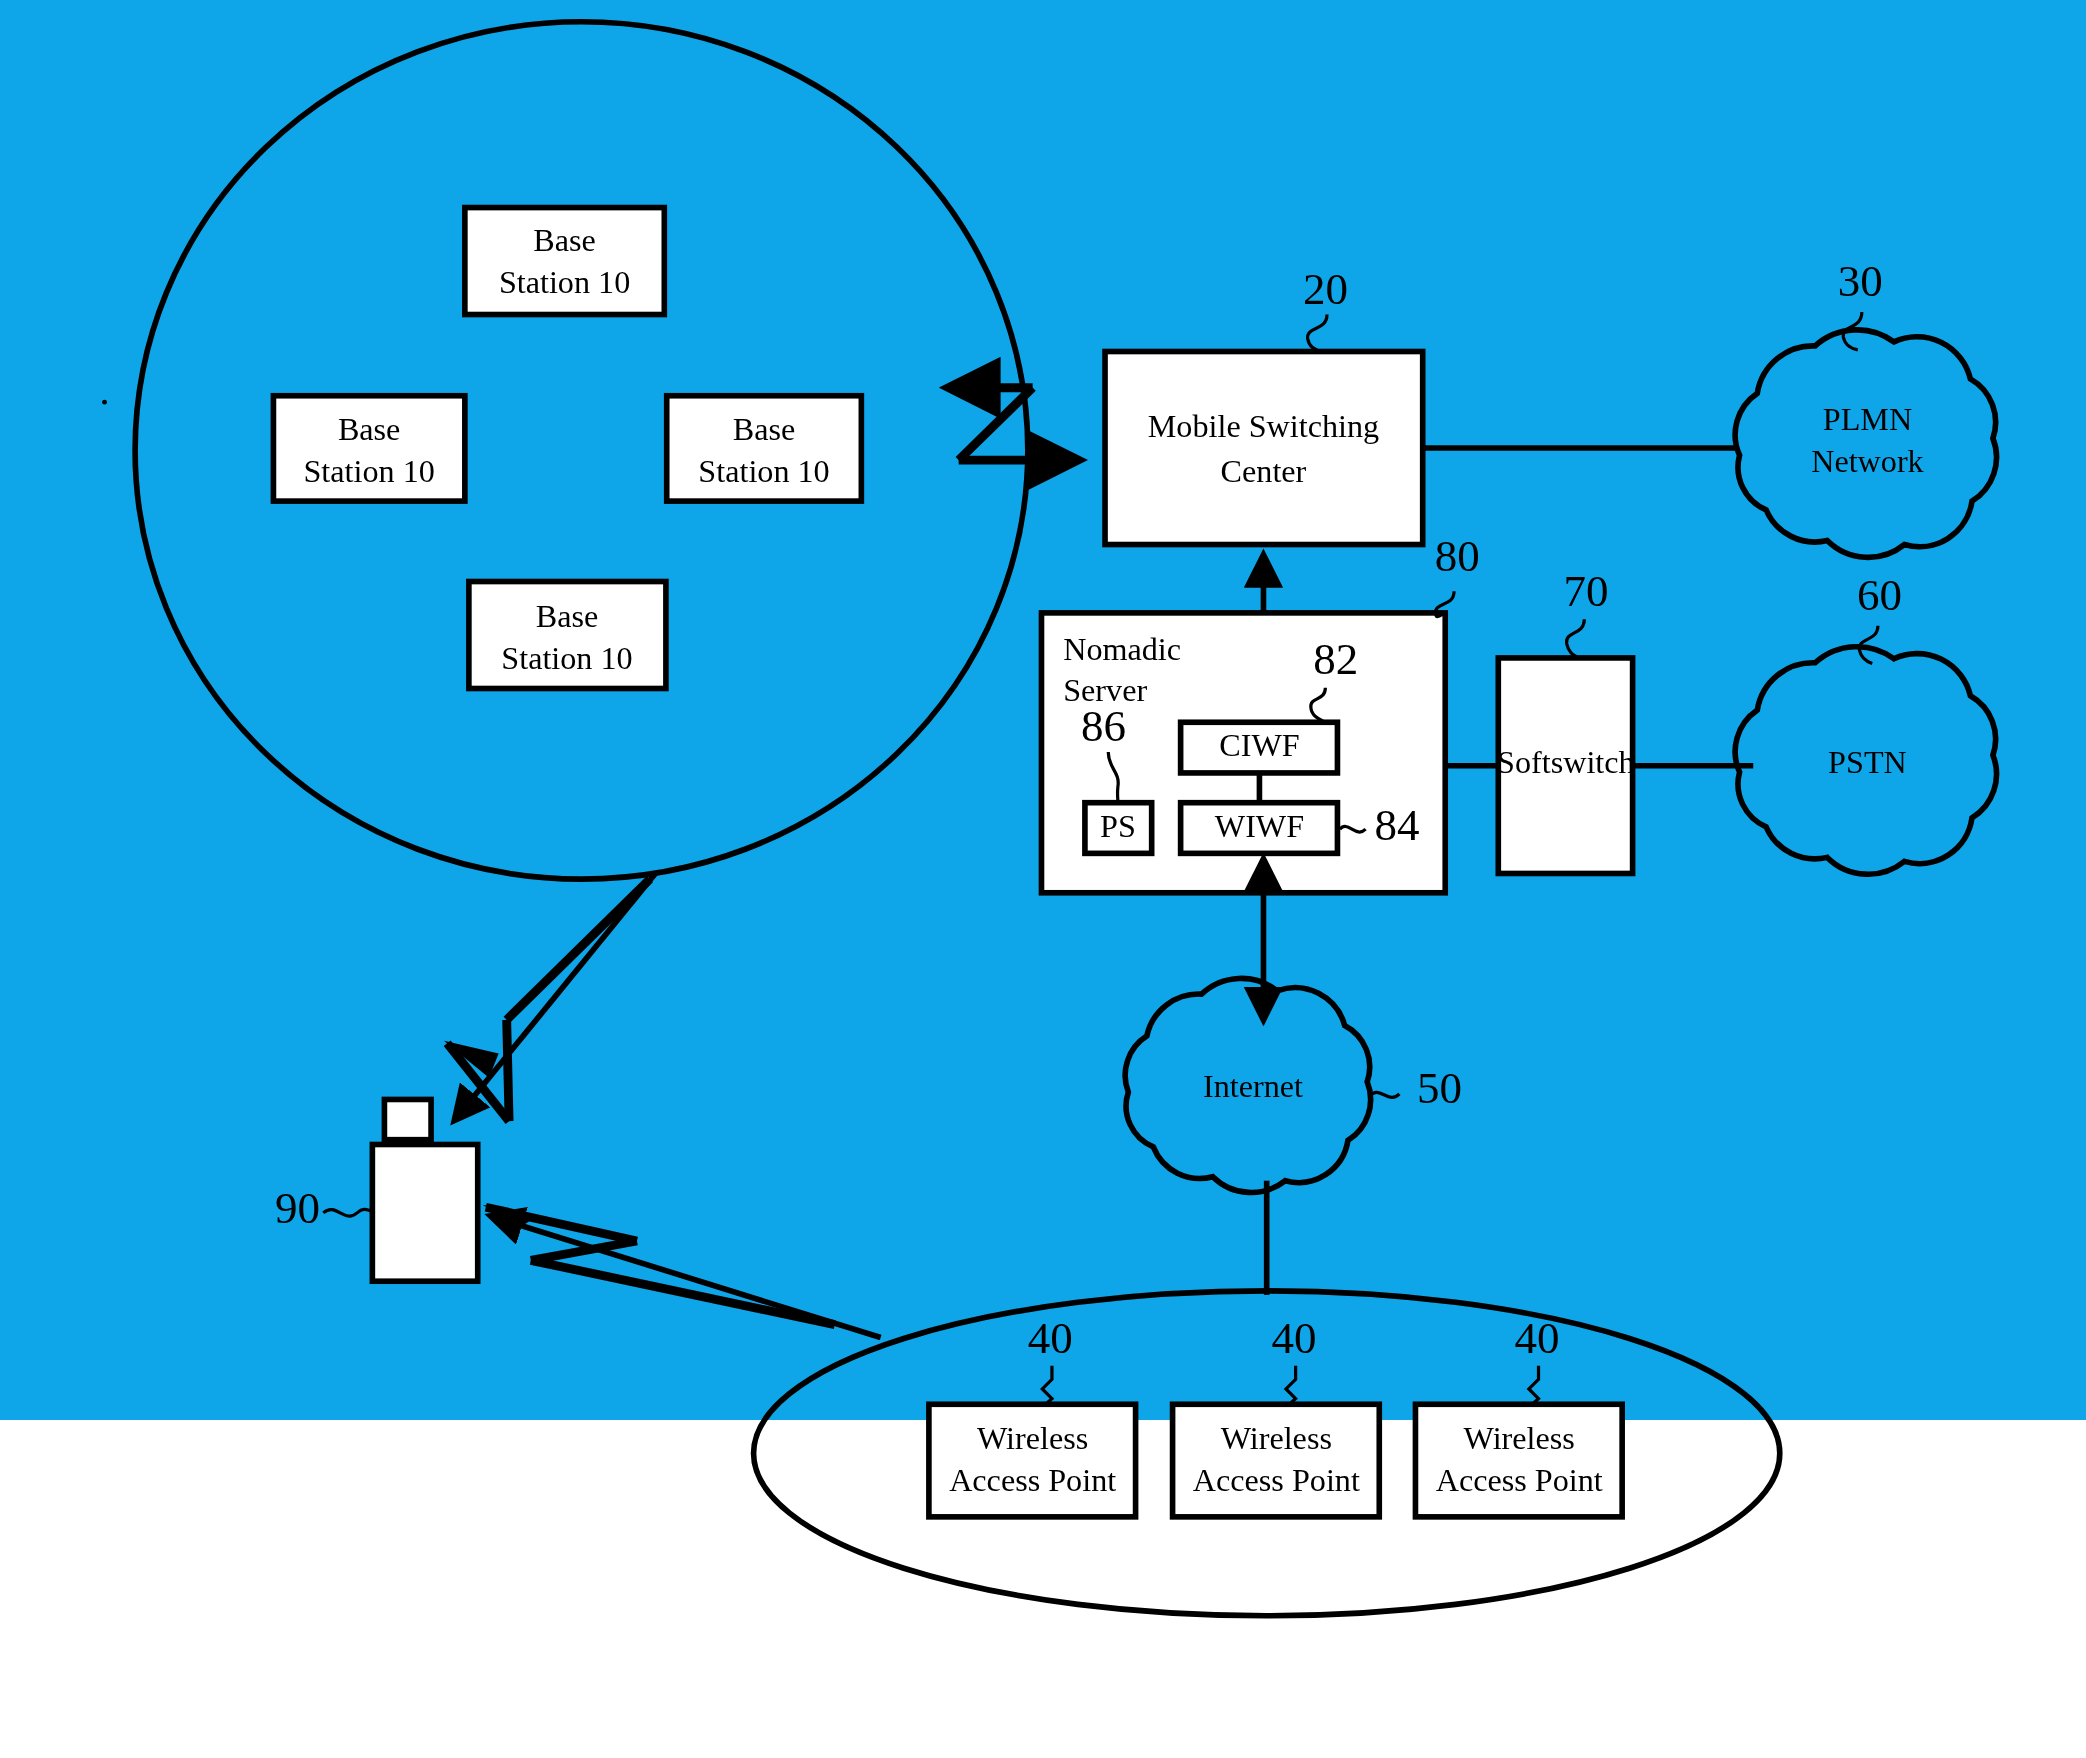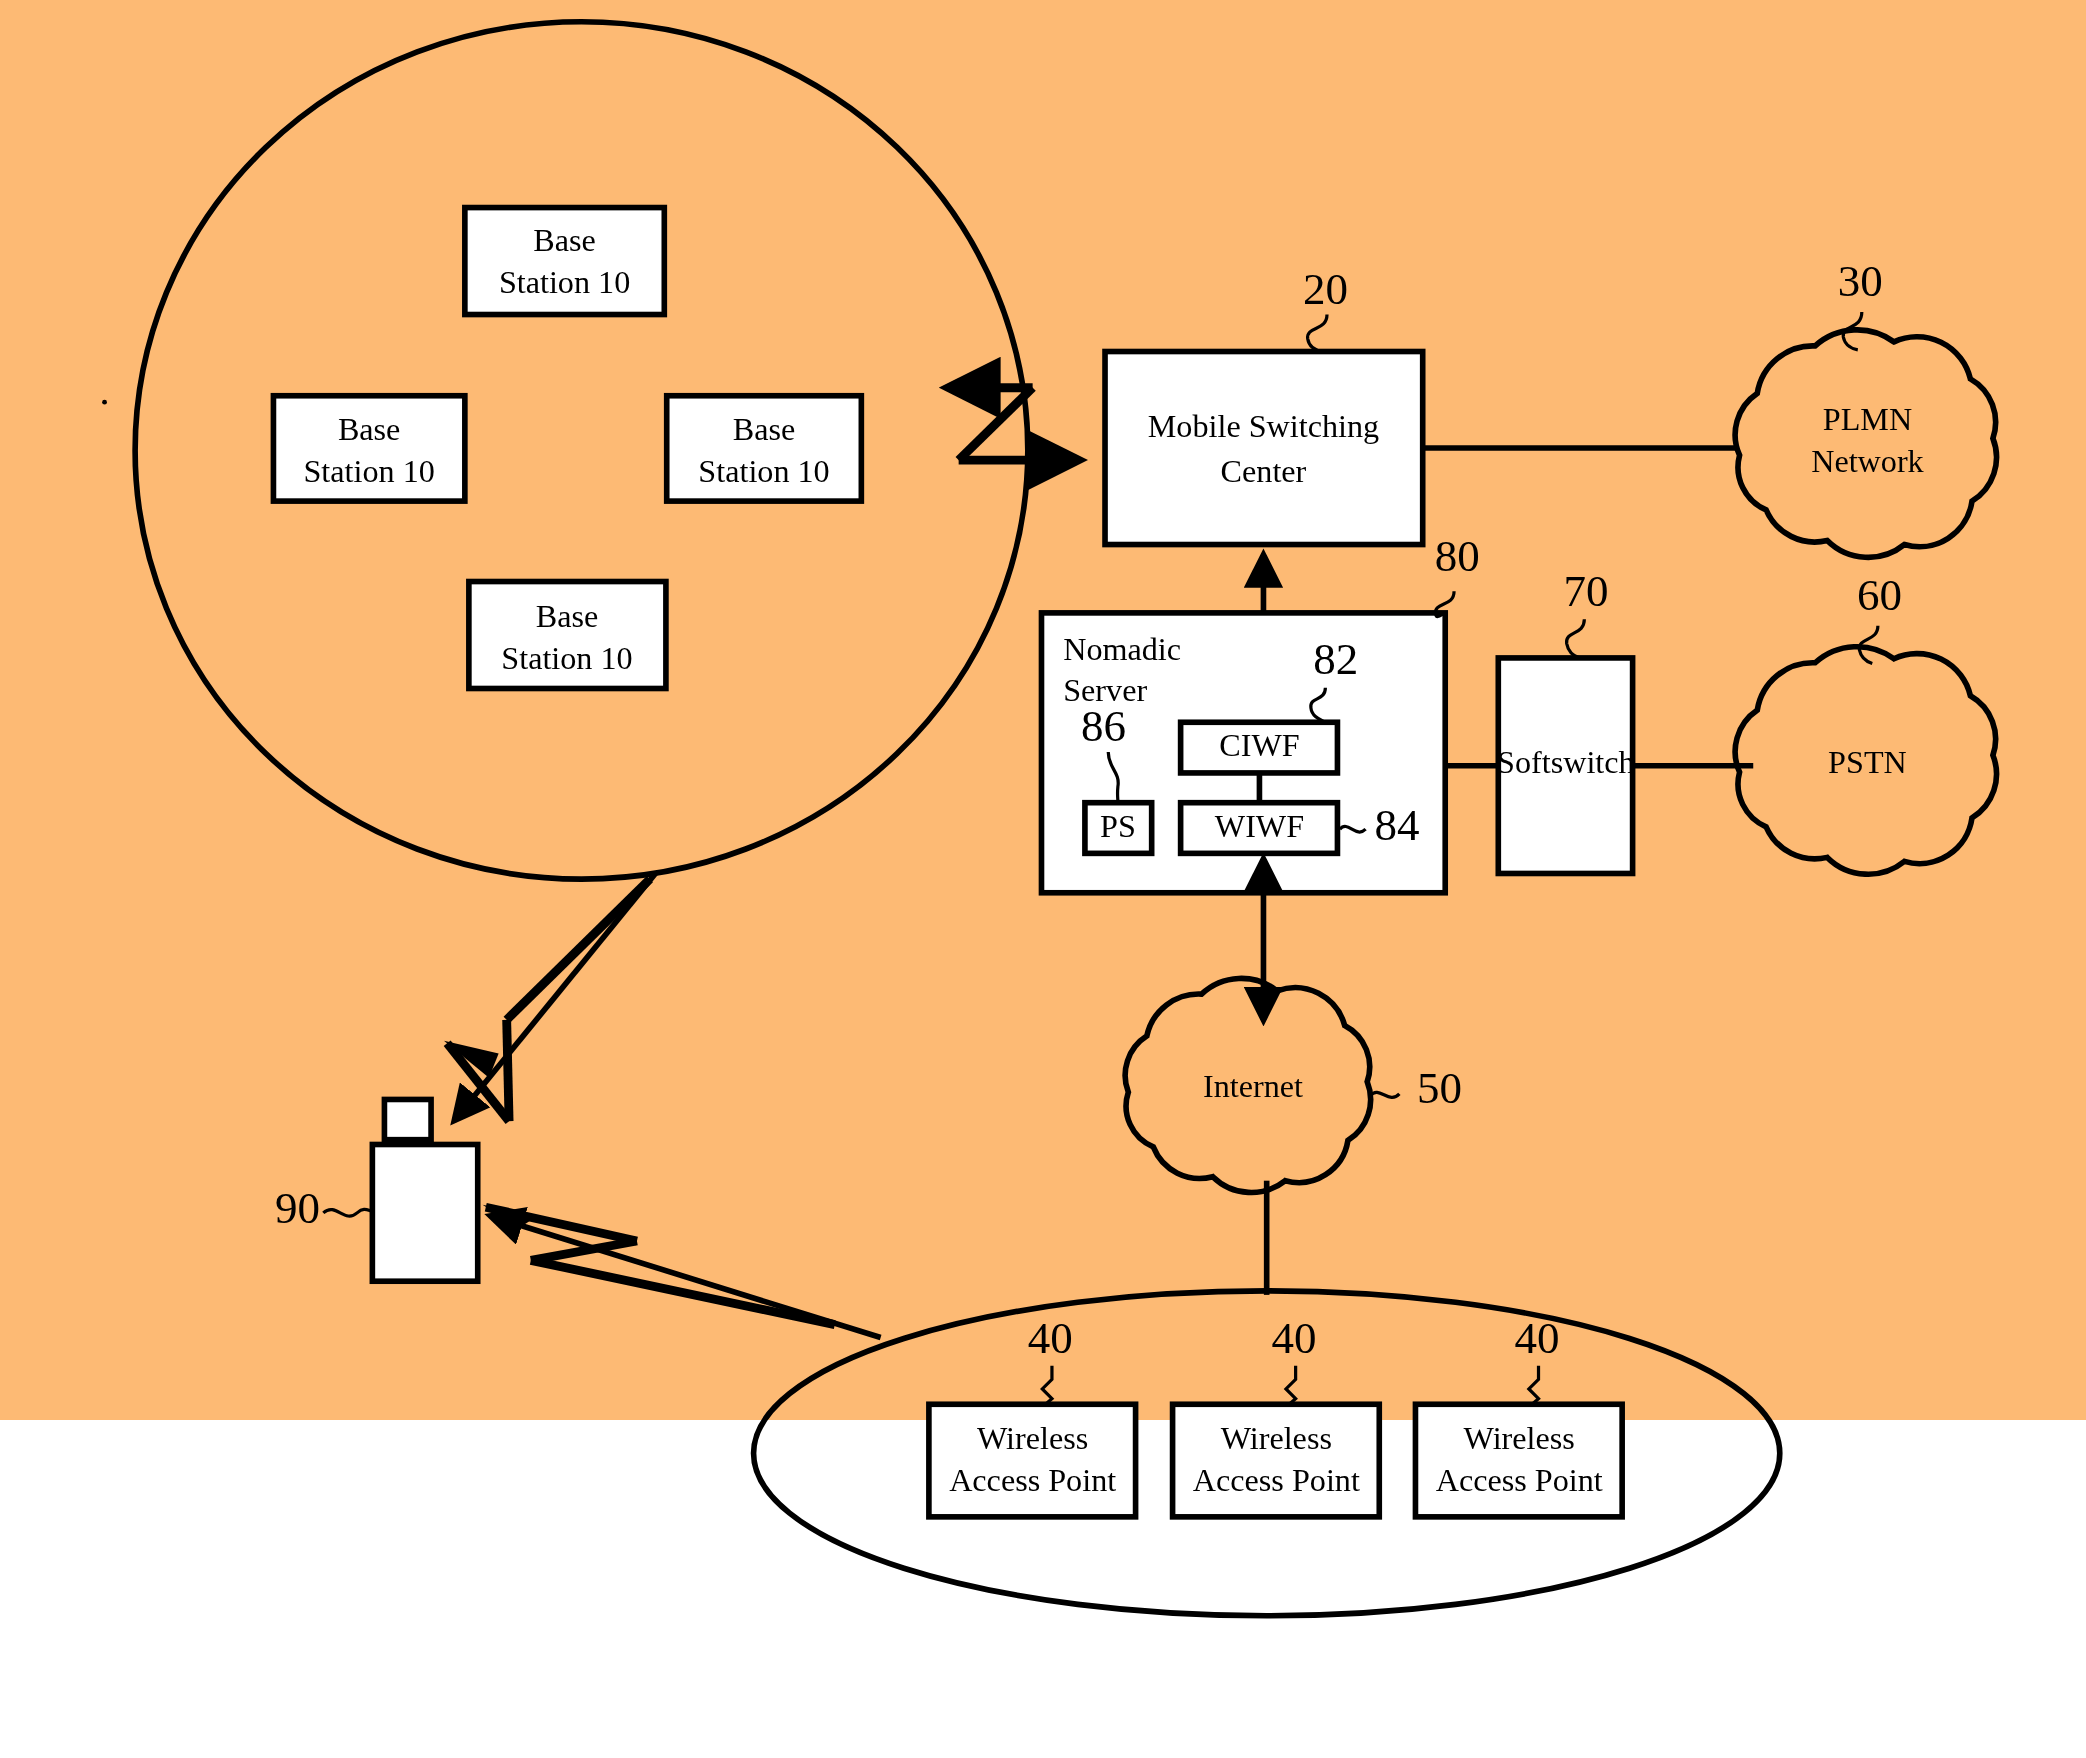--- a/index.html
+++ b/index.html
@@ -11,21 +11,21 @@
   body {
     width: 2087px;
     height: 1759px;
     font-family: "Liberation Serif", "DejaVu Serif", serif;
     overflow: hidden;
   }
   #figure-root {
     position: relative;
     width: 2087px;
     height: 1420px;
-    background: #fdba74;
+    background: #0ea5e9;
   }
   svg#fig {
     position: absolute;
     top: 0;
     left: 0;
     width: 2087px;
     height: 1759px;
     display: block;
   }
   .outline {

